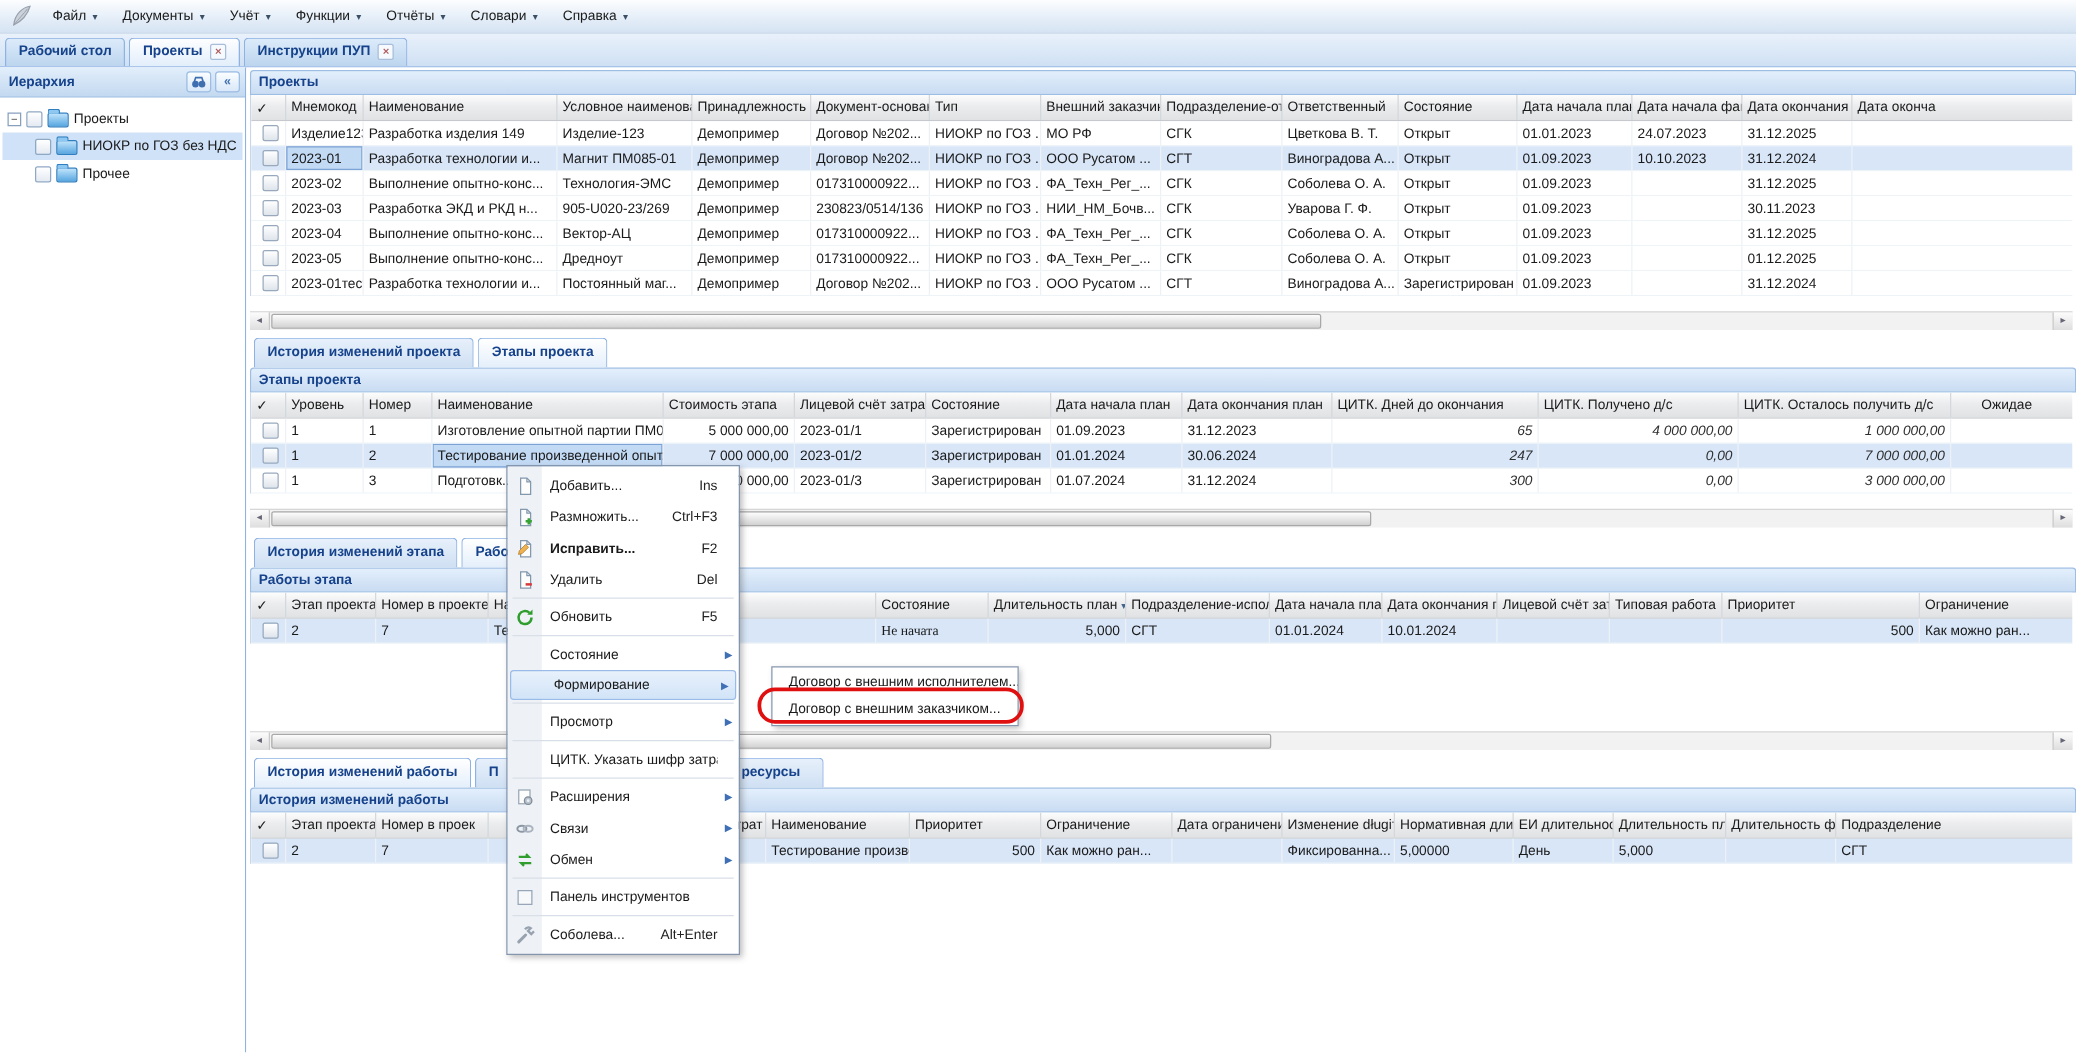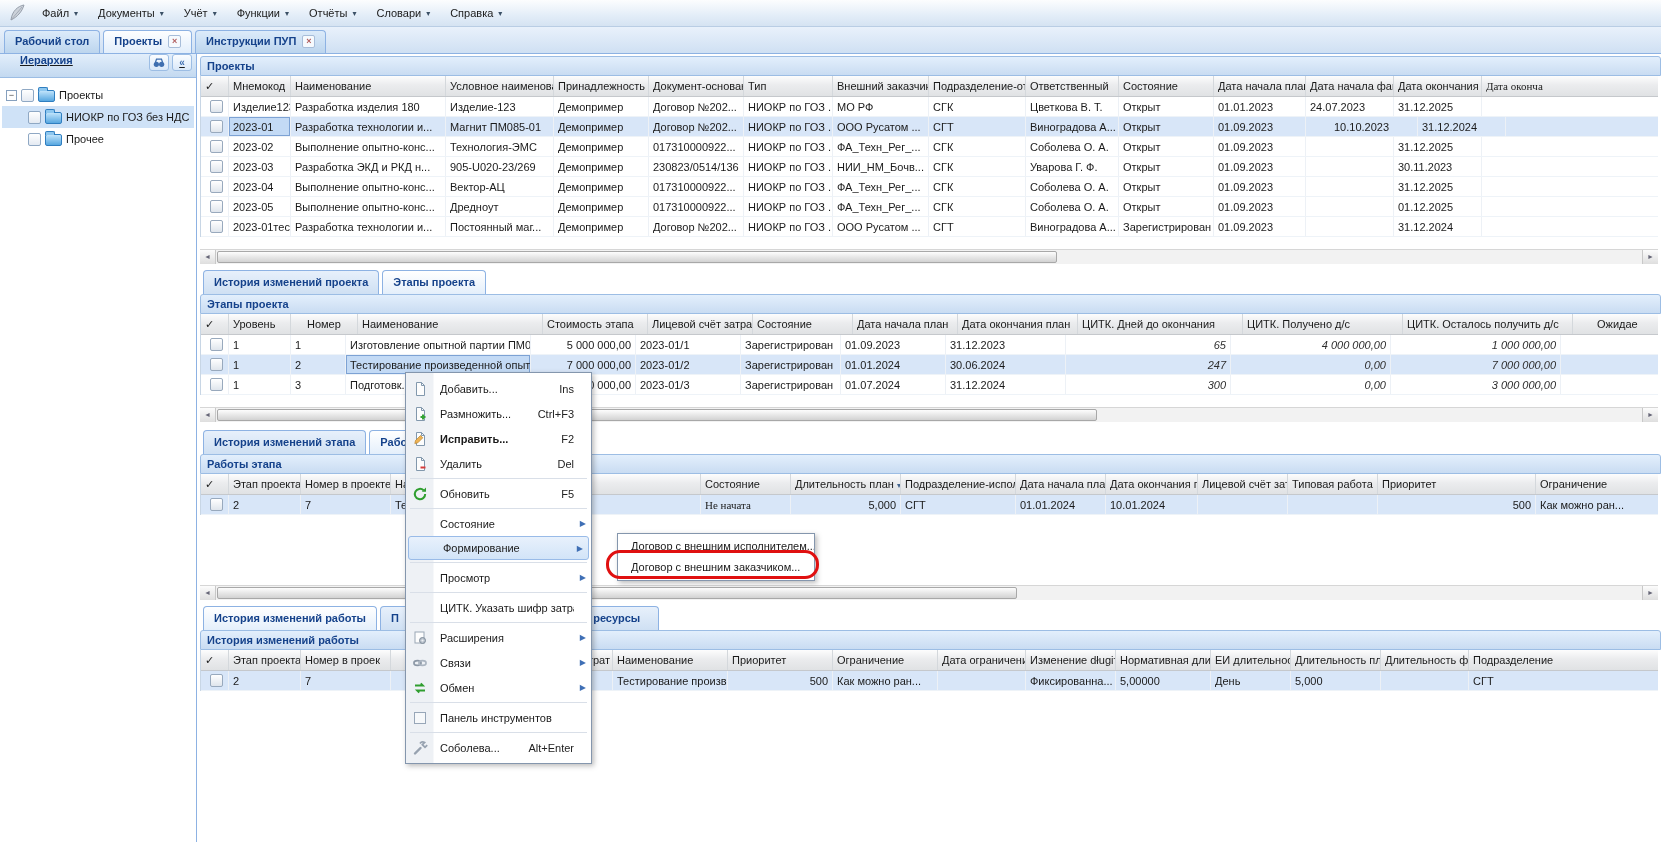--- a/index.html
+++ b/index.html
@@ -21,21 +21,21 @@
     border:1px solid #8db2e3; border-bottom:none; border-radius:4px 4px 0 0;
     background:linear-gradient(#dcebfa,#bcd5ee); font-weight:bold; color:#15428b; }
   .dtab.active { background:linear-gradient(#fdfeff,#e2eefb); }
   .tclose { width:13px; height:13px; border:1px solid #a7bdd9; border-radius:2px; background:#f6fafe;
     color:#b05a5a; font-size:9px; line-height:11px; text-align:center; }
 
   
   #appbody { display:flex; height:788px; }
   #sidebar { width:197px; border-right:1px solid #8db2e3; background:#fff; flex:none; }
   #sidehdr { height:24px; background:linear-gradient(#e2eefb,#c3d9f0); border-bottom:1px solid #9cbde4;
-    display:flex; padding:0 4px 0 20px;text-decoration:underline; }
+    display:flex; align-items:center; padding:0 4px 0 7px; }
   #sidehdr .t { font-weight:bold; color:#15428b; flex:1; }
   .hbtn { width:20px; height:17px; margin-left:3px; border:1px solid #9cbde4; border-radius:3px;
     background:linear-gradient(#fbfdff,#d9e8f9); display:flex; align-items:center; justify-content:center;
     color:#3f6fb0; font-weight:bold; font-size:10px; }
   #tree { padding:6px 2px; }
   .trow { height:22px; display:flex; align-items:center; gap:4px; padding-left:4px; }
   .trow.sel { background:#cfe2f7; }
   .exp { width:11px; height:11px; border:1px solid #86a0be; background:#fff; font-size:9px; line-height:9px;
     text-align:center; color:#444; flex:none; }
   .cbx { width:13px; height:13px; border:1px solid #8fa8c4; border-radius:2px;
@@ -206,26 +206,26 @@
           <div class="th" style="width: 95px;"><span>Принадлежность</span></div>
           <div class="th" style="width: 95px;"><span>Документ-основан</span></div>
           <div class="th" style="width: 89px;"><span>Тип</span></div>
           <div class="th" style="width: 96px;"><span>Внешний заказчик</span></div>
           <div class="th" style="width: 97px;"><span>Подразделение-от</span></div>
           <div class="th" style="width: 93px;"><span>Ответственный</span></div>
           <div class="th" style="width: 95px;"><span>Состояние</span></div>
           <div class="th" style="width: 92px;"><span>Дата начала план.</span></div>
           <div class="th" style="width: 88px;"><span>Дата начала факт.</span></div>
           <div class="th" style="width: 88px;"><span>Дата окончания п</span></div>
-          <div class="th" style="width: 180px; font-family: Liberation Serif, serif;"><span>Дата оконча</span></div>
+          <div class="th" style="width: 180px;"><span>Дата оконча</span></div>
         </div>
         <div class="tr">
           <div class="td ck" style="width: 28px;"><span class="cb"></span></div>
           <div class="td" style="width: 62px;">Изделие123</div>
-          <div class="td" style="width: 155px;">Разработка изделия 180</div>
+          <div class="td" style="width: 155px;">Разработка изделия 149</div>
           <div class="td" style="width: 108px;">Изделие-123</div>
           <div class="td" style="width: 95px;">Демопример</div>
           <div class="td" style="width: 95px;">Договор №202...</div>
           <div class="td" style="width: 89px;">НИОКР по ГОЗ ...</div>
           <div class="td" style="width: 96px;">МО РФ</div>
           <div class="td" style="width: 97px;">СГК</div>
           <div class="td" style="width: 93px;">Цветкова В. Т.</div>
           <div class="td" style="width: 95px;">Открыт</div>
           <div class="td" style="width: 92px;">01.01.2023</div>
           <div class="td" style="width: 88px;">24.07.2023</div>
@@ -238,21 +238,21 @@
           <div class="td" style="width: 155px;">Разработка технологии и...</div>
           <div class="td" style="width: 108px;">Магнит ПМ085-01</div>
           <div class="td" style="width: 95px;">Демопример</div>
           <div class="td" style="width: 95px;">Договор №202...</div>
           <div class="td" style="width: 89px;">НИОКР по ГОЗ ...</div>
           <div class="td" style="width: 96px;">ООО Русатом ...</div>
           <div class="td" style="width: 97px;">СГТ</div>
           <div class="td" style="width: 93px;">Виноградова А...</div>
           <div class="td" style="width: 95px;">Открыт</div>
           <div class="td" style="width: 92px;">01.09.2023</div>
-          <div class="td" style="width: 88px; margin-left: 24px;">10.10.2023</div>
+          <div class="td" style="width: 88px;">10.10.2023</div>
           <div class="td" style="width: 88px;">31.12.2024</div>
           <div class="td" style="width: 180px;"></div>
         </div>
         <div class="tr">
           <div class="td ck" style="width: 28px;"><span class="cb"></span></div>
           <div class="td" style="width: 62px;">2023-02</div>
           <div class="td" style="width: 155px;">Выполнение опытно-конс...</div>
           <div class="td" style="width: 108px;">Технология-ЭМС</div>
           <div class="td" style="width: 95px;">Демопример</div>
           <div class="td" style="width: 95px;">017310000922...</div>
@@ -345,21 +345,21 @@
     <div class="tabstrip" style="height:30px" id="tabs2">
         <div class="tab"><span>История изменений проекта</span></div>
         <div class="tab active"><span>Этапы проекта</span></div>
       </div>
 
     <div class="ptitle">Этапы проекта</div>
     <div class="grid" id="grid-stages">
         <div class="th-row">
           <div class="th" style="width: 28px;"><span>✓</span></div>
           <div class="th" style="width: 62px;"><span>Уровень</span></div>
-          <div class="th" style="width: 55px; margin-left: 12px;"><span>Номер</span></div>
+          <div class="th" style="width: 55px;"><span>Номер</span></div>
           <div class="th" style="width: 185px;"><span>Наименование</span></div>
           <div class="th" style="width: 105px;"><span>Стоимость этапа</span></div>
           <div class="th" style="width: 105px;"><span>Лицевой счёт затрат.</span></div>
           <div class="th" style="width: 100px;"><span>Состояние</span></div>
           <div class="th" style="width: 105px;"><span>Дата начала план</span></div>
           <div class="th" style="width: 120px;"><span>Дата окончания план</span></div>
           <div class="th" style="width: 165px;"><span>ЦИТК. Дней до окончания</span></div>
           <div class="th" style="width: 160px;"><span>ЦИТК. Получено д/с</span></div>
           <div class="th" style="width: 170px;"><span>ЦИТК. Осталось получить д/с</span></div>
           <div class="th" style="width: 101px; margin-left: 20px;"><span>Ожидае</span></div>

